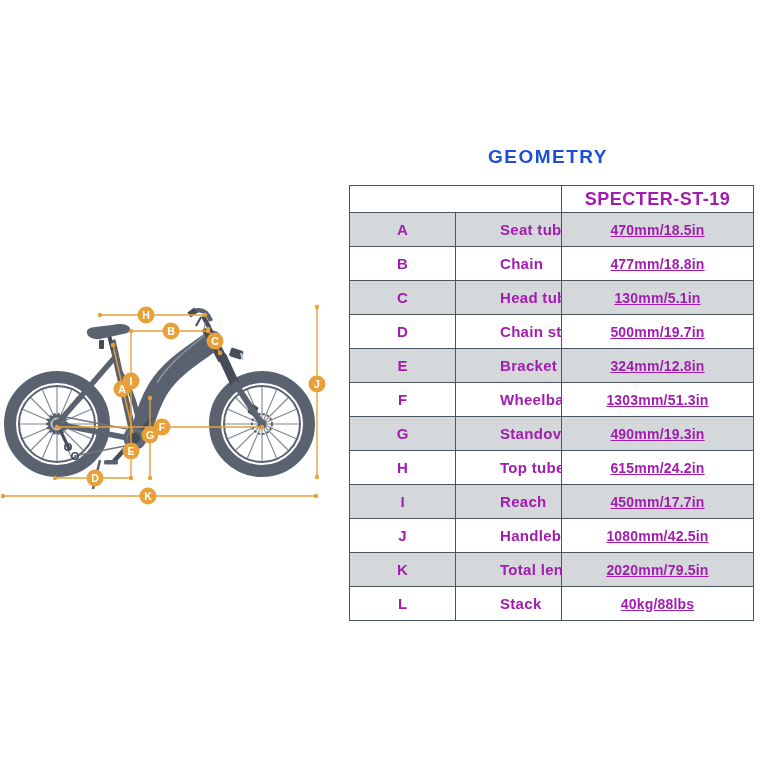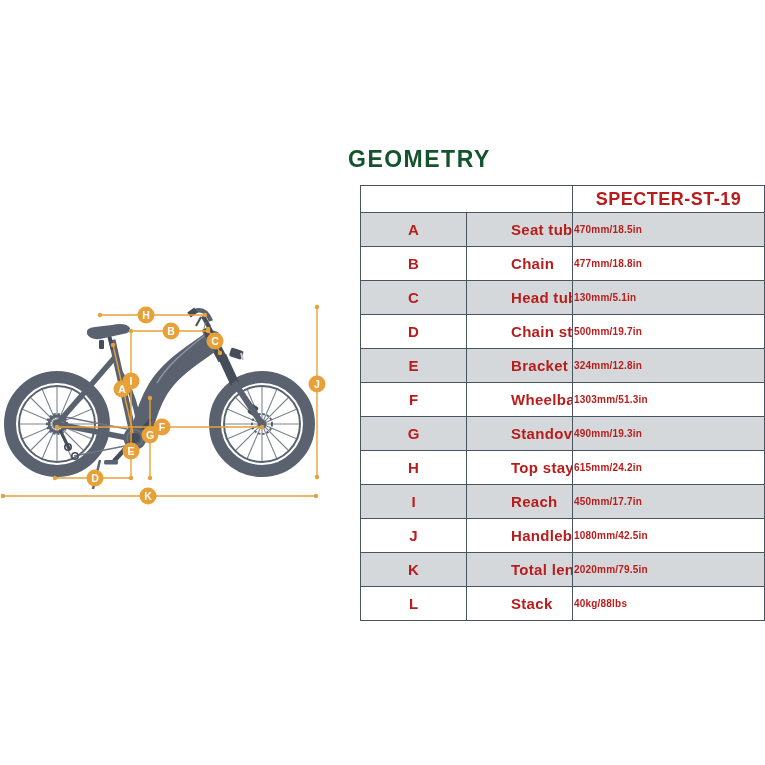--- a/index.html
+++ b/index.html
@@ -6,43 +6,42 @@
   #canvas{
     position:relative;
     width:765px;height:765px;
     background:#ffffff;
     font-family:"Liberation Sans", sans-serif;
     overflow:hidden;
   }
   
   .page-title{
     position:absolute;left:348px;top:146px;width:400px;
-    text-align:left;font-size:23px;font-weight:bold;
-    letter-spacing:1.5px;color:#14532d;
+    text-align:center;font-size:19px;font-weight:bold;
+    letter-spacing:1.5px;color:#1d4ed8;
   }
   
   table.geo{
     position:absolute;left:349px;top:185px;width:398px;
     border-collapse:collapse;table-layout:fixed;
-    color:#b91c1c;
-    margin-left:11px;
+    color:#a21caf;
   }
   table.geo td{
     border:1.6px solid #4a545f;
     font-weight:bold;
     overflow:hidden;white-space:nowrap;
   }
   tr.header-row{height:27px;}
   tr.spec-row{height:34px;}
   tr.shade td{background:#d4d8da;}
   td.cell-empty{width:209px;border-right:none;}
   td.cell-model{width:189px;text-align:center;font-size:18px;letter-spacing:.5px;}
   td.cell-key{width:29px;text-align:center;font-size:15px;}
   td.cell-name{width:180px;text-align:left;padding-left:44px;font-size:15px;letter-spacing:.3px;}
-  td.cell-value{width:189px;font-size:10px;letter-spacing:.2px;}
+  td.cell-value{width:189px;text-align:center;font-size:14px;letter-spacing:.2px;text-decoration:underline;}
   
   svg.diagram{position:absolute;left:0;top:0;}
   .dimline{stroke:#e8a139;stroke-width:1.4;fill:none;}
   .dimdot{fill:#e8a139;}
   .mcirc{fill:#e8a139;}
   .mtext{fill:#ffffff;font-family:"Liberation Sans",sans-serif;font-size:10.5px;font-weight:bold;text-anchor:middle;}
   .frame{stroke:#5a6270;fill:none;}
   .framedark{stroke:#454d58;fill:none;}
 </style>
 </head>
@@ -269,21 +268,21 @@
         <td class="cell-name">Wheelbase</td>
         <td class="cell-value">1303mm/51.3in</td>
       </tr>
       <tr class="spec-row shade">
         <td class="cell-key">G</td>
         <td class="cell-name">Standover</td>
         <td class="cell-value">490mm/19.3in</td>
       </tr>
       <tr class="spec-row">
         <td class="cell-key">H</td>
-        <td class="cell-name">Top stay</td>
+        <td class="cell-name">Top tube</td>
         <td class="cell-value">615mm/24.2in</td>
       </tr>
       <tr class="spec-row shade">
         <td class="cell-key">I</td>
         <td class="cell-name">Reach</td>
         <td class="cell-value">450mm/17.7in</td>
       </tr>
       <tr class="spec-row">
         <td class="cell-key">J</td>
         <td class="cell-name">Handlebar Height</td>

